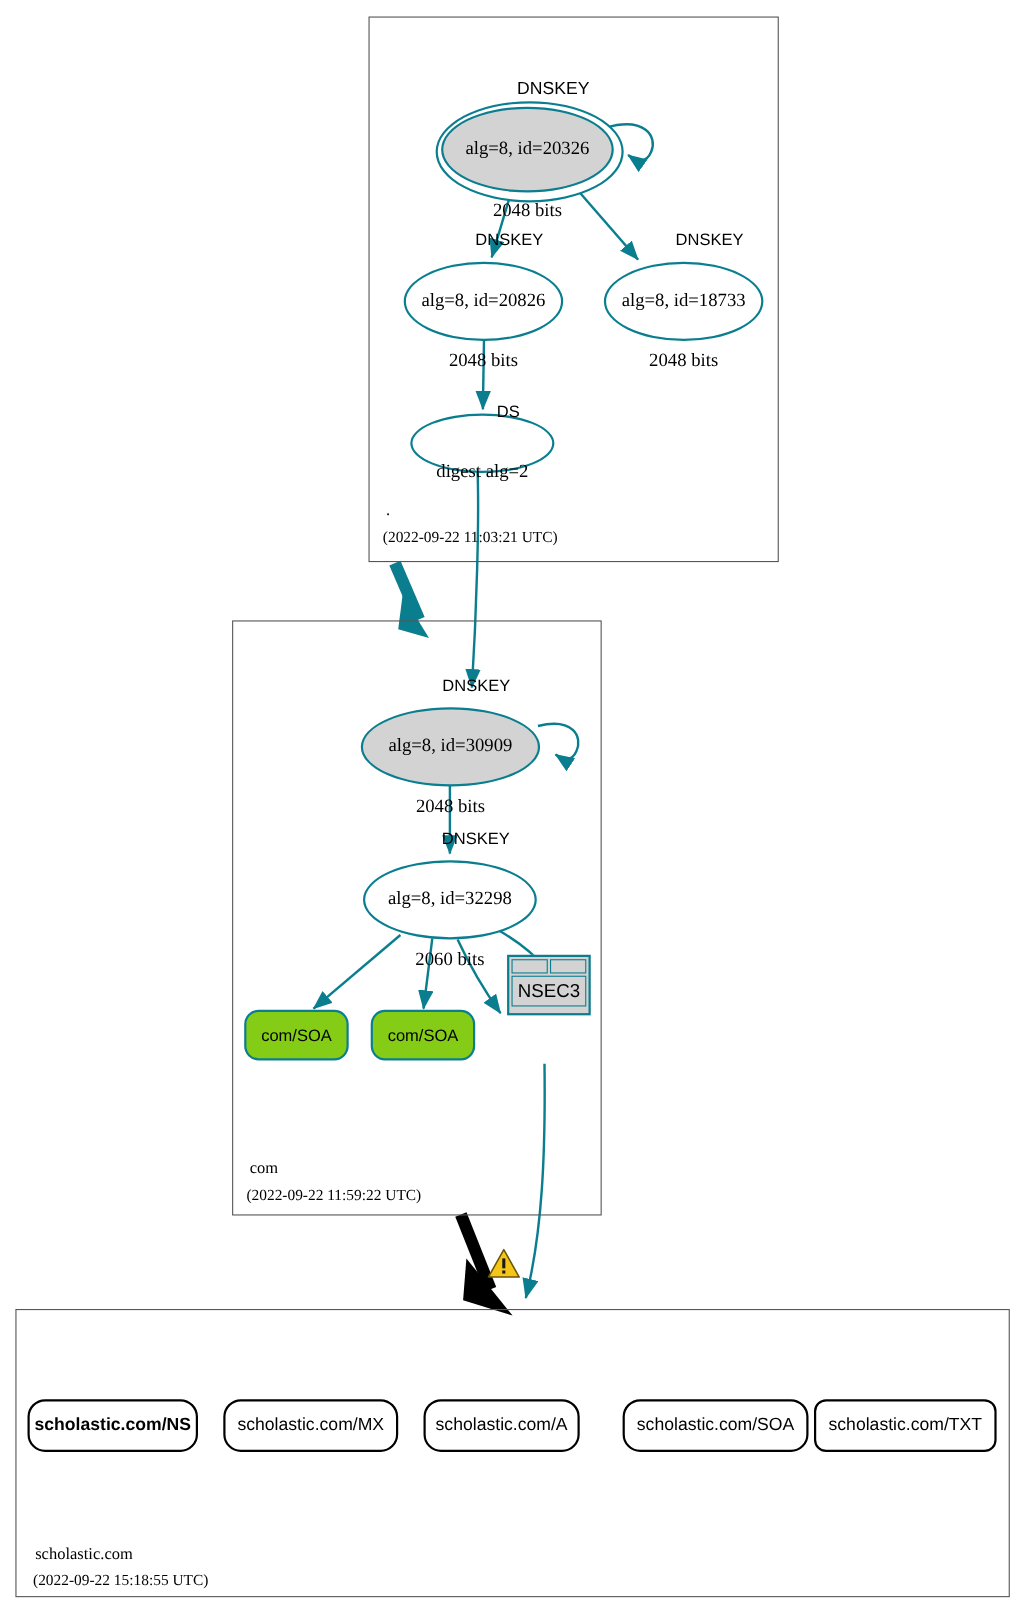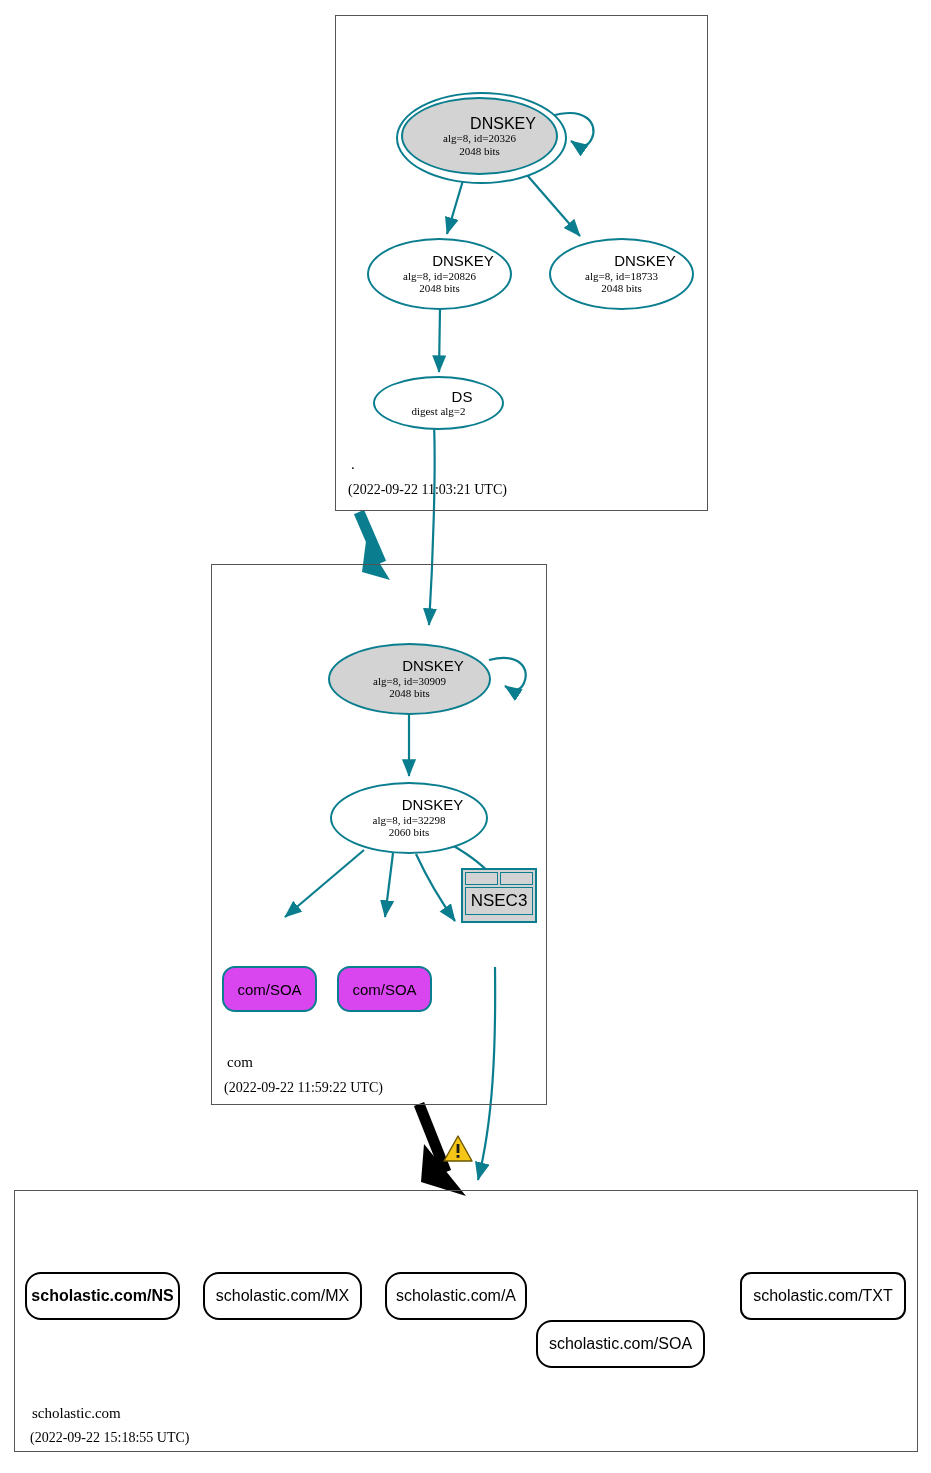--- a/index.html
+++ b/index.html
@@ -68,35 +68,35 @@
   }
   .n-title {
     font-family: "Liberation Sans", sans-serif;
     font-size: 16px;
     color: #000000;
     line-height: 1.08;
     padding-left: 47px;
   }
   .n-sub {
     font-family: "Liberation Serif", serif;
-    font-size: 11px;
+    font-size: 17px;
     color: #000000;
     line-height: 1.14;
+    margin-top: 36px;
   }
   .n-title-sm {
     font-size: 15px;
   }
   .rrset {
     border: 2px solid #0a7e8f;
     border-radius: 13px;
-    background: #d946ef;
+    background: #84cc16;
     font-family: "Liberation Sans", sans-serif;
     font-size: 15px;
     color: #000000;
-    margin-top: 48px;
   }
   .rrset-black {
     border: 2px solid #000000;
     border-radius: 16px;
     background: #ffffff;
     font-family: "Liberation Sans", sans-serif;
     font-size: 16px;
     color: #000000;
   }
   .nsec3 {
@@ -280,19 +280,19 @@
 </div>
 
 <div class="node rrset-black" style="left:203px; top:1272px; width:159px; height:48px;">
   <span>scholastic.com/MX</span>
 </div>
 
 <div class="node rrset-black" style="left:385px; top:1272px; width:142px; height:48px;">
   <span>scholastic.com/A</span>
 </div>
 
-<div class="node rrset-black" style="left:536px; top:1272px; width:169px; height:48px;margin-top:48px;">
+<div class="node rrset-black" style="left:566px; top:1272px; width:169px; height:48px;">
   <span>scholastic.com/SOA</span>
 </div>
 
 <div class="node rrset-black" style="left:740px; top:1272px; width:166px; height:48px;border-radius:11px;">
   <span>scholastic.com/TXT</span>
 </div>
 
 </body></html>

